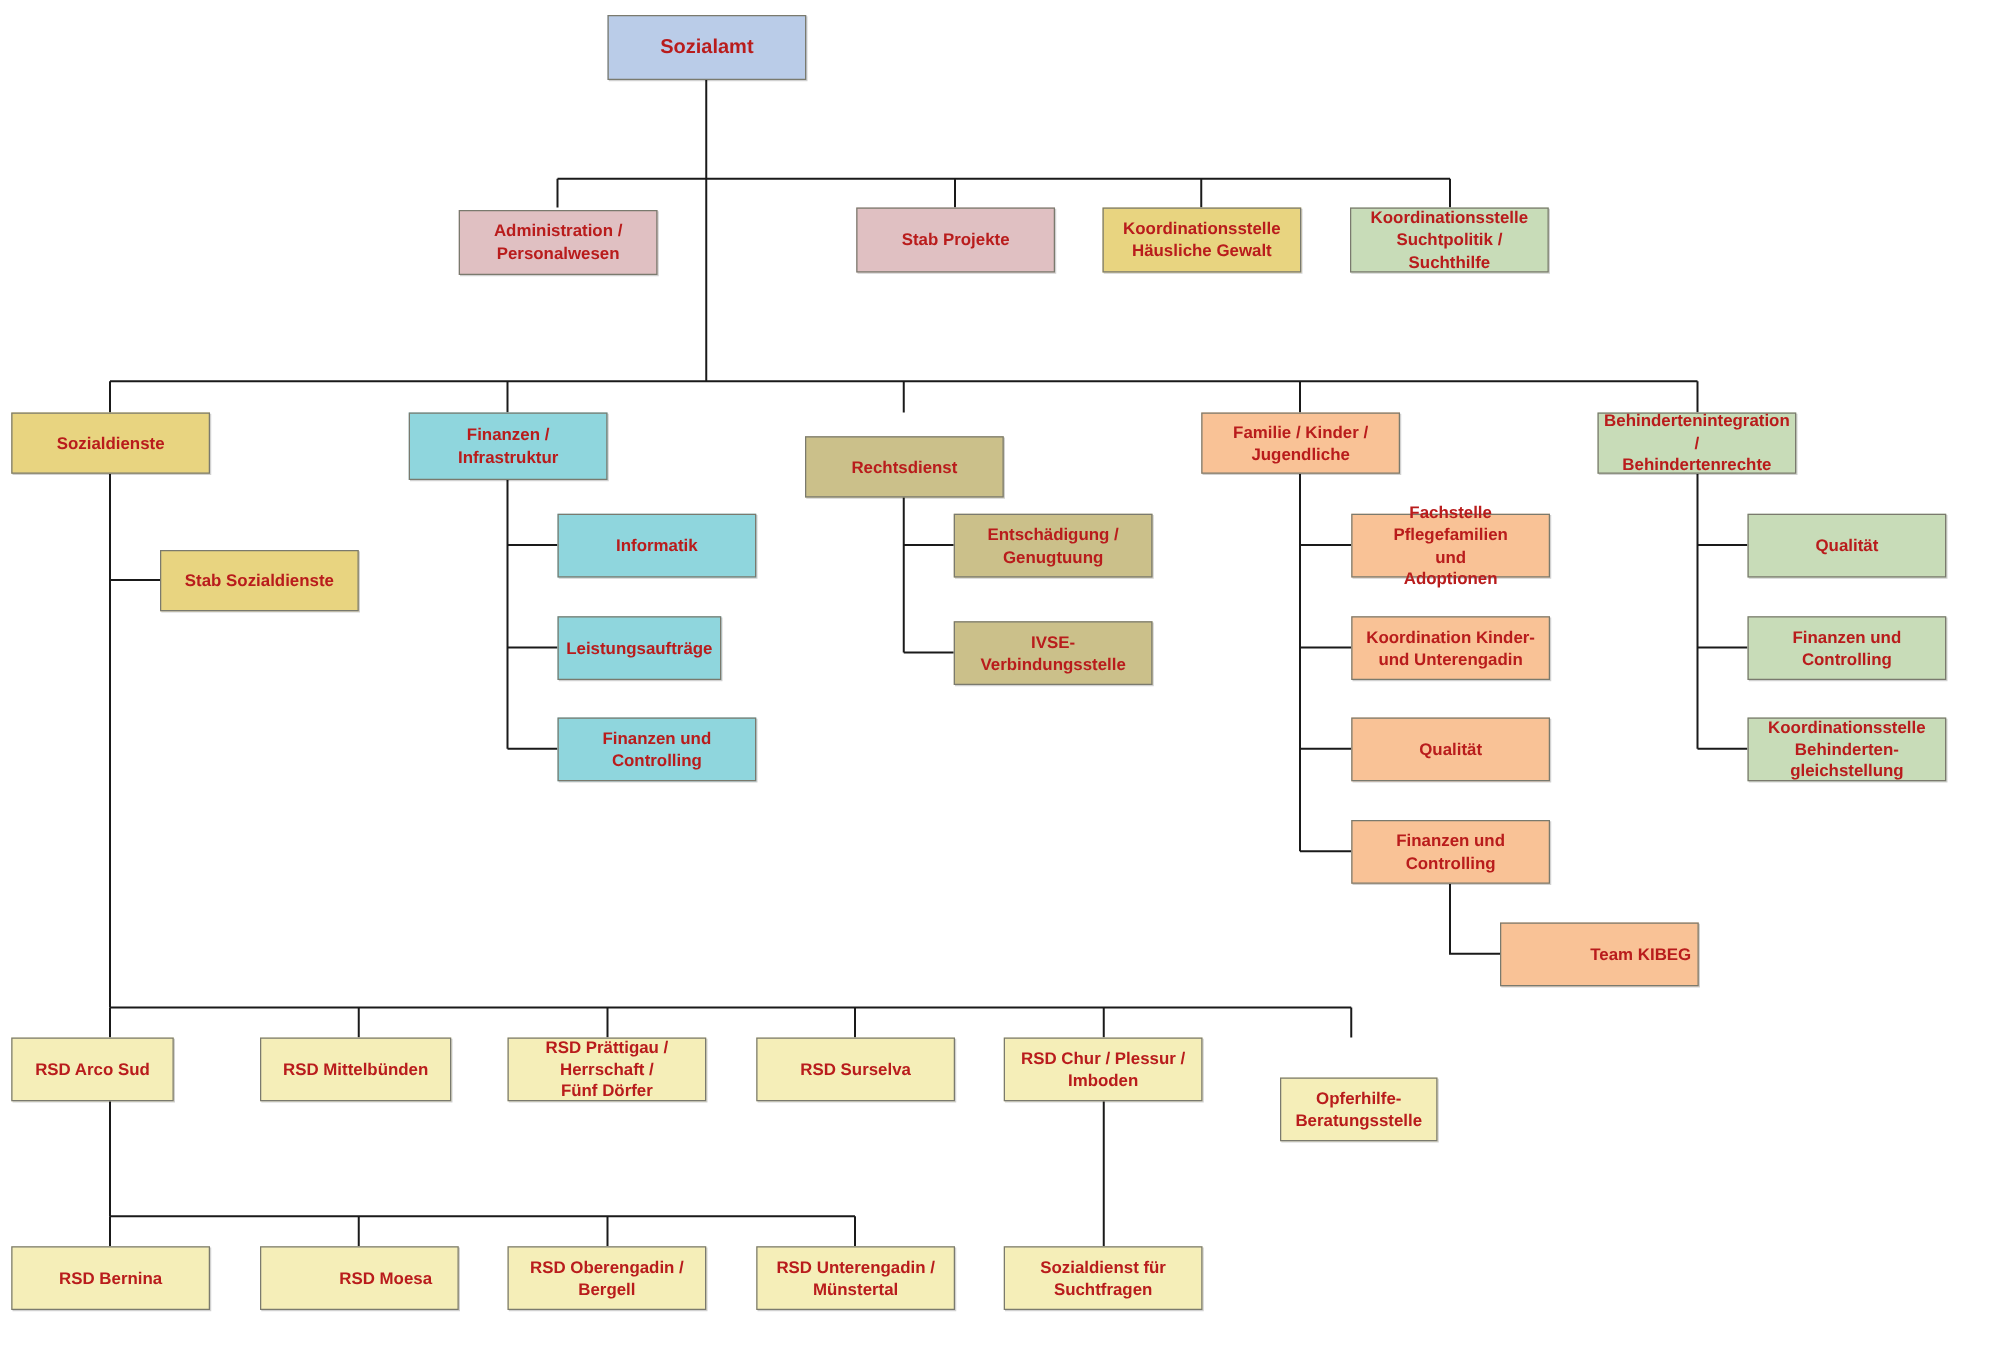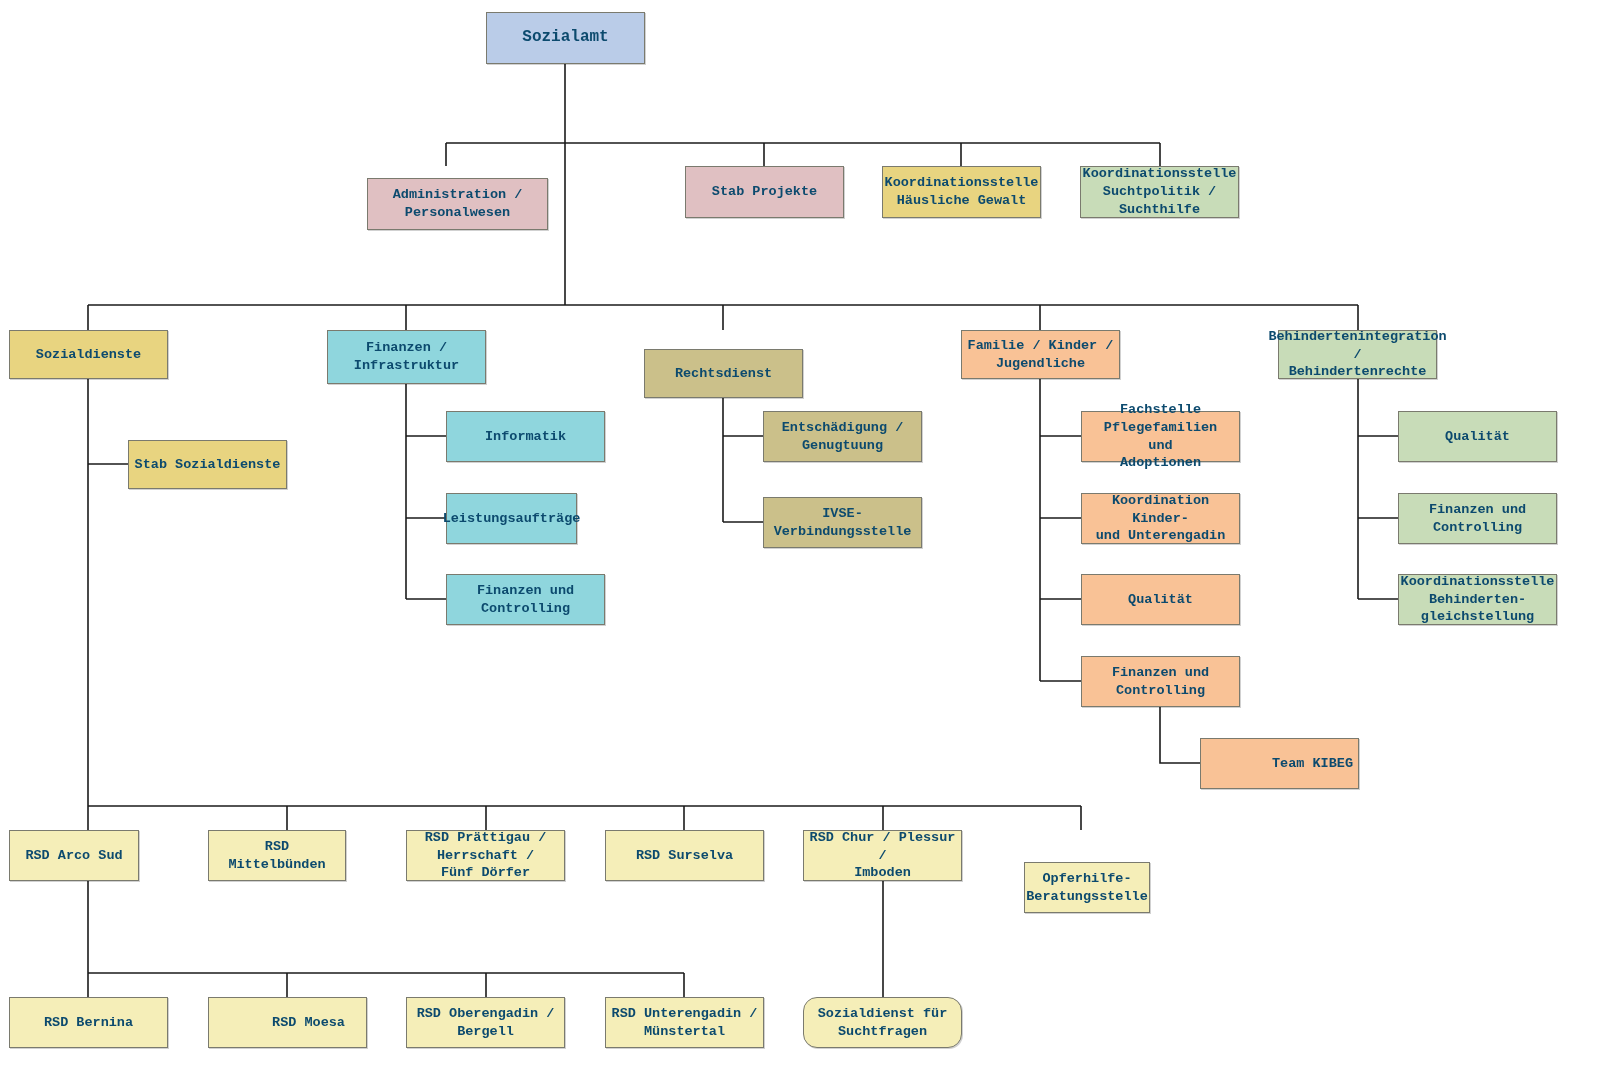--- a/index.html
+++ b/index.html
@@ -29,24 +29,23 @@
     position: absolute;
     box-sizing: border-box;
     border: 1px solid #7a7a6e;
     display: flex;
     align-items: center;
     justify-content: center;
     text-align: center;
     font-weight: bold;
     font-size: 13.5px;
     line-height: 1.32;
-    color: #0c4a6e;
+    color: #b91c1c;
     padding: 2px 5px;
     box-shadow: 1px 1px 0 rgba(0,0,0,0.18);
-    font-family: Liberation Mono, monospace;
   }
   .node.root {
     font-size: 16px;
   }
   .node .label {
     white-space: pre-line;
     display: block;
   }
 </style>
 </head>
@@ -97,21 +96,21 @@
       <polyline points="88,973 88,997" fill="none" stroke="#1a1a1a" stroke-width="1.6"></polyline>
       <polyline points="287,973 287,997" fill="none" stroke="#1a1a1a" stroke-width="1.6"></polyline>
       <polyline points="486,973 486,997" fill="none" stroke="#1a1a1a" stroke-width="1.6"></polyline>
       <polyline points="684,973 684,997" fill="none" stroke="#1a1a1a" stroke-width="1.6"></polyline>
       <polyline points="883,881 883,997" fill="none" stroke="#1a1a1a" stroke-width="1.6"></polyline>
     </svg>
   <div id="node-layer">
       <div class="node root" style="left: 486px; top: 12px; width: 159px; height: 52px; background: rgb(186, 204, 232); border-color: rgb(122, 122, 110);">
         <span class="label">Sozialamt</span>
       </div>
-      <div class="node" style="left: 367px; top: 178px; width: 181px; height: 52px; background: rgb(224, 192, 194); border-color: rgb(122, 122, 110);">
+      <div class="node" style="left: 367px; top: 168px; width: 159px; height: 52px; background: rgb(224, 192, 194); border-color: rgb(122, 122, 110);">
         <span class="label">Administration /
 Personalwesen</span>
       </div>
       <div class="node" style="left: 685px; top: 166px; width: 159px; height: 52px; background: rgb(224, 192, 194); border-color: rgb(122, 122, 110);">
         <span class="label">Stab Projekte</span>
       </div>
       <div class="node" style="left: 882px; top: 166px; width: 159px; height: 52px; background: rgb(232, 212, 128); border-color: rgb(122, 122, 110);">
         <span class="label">Koordinationsstelle
 Häusliche Gewalt</span>
       </div>
@@ -183,21 +182,21 @@
 Controlling</span>
       </div>
       <div class="node" style="left: 1398px; top: 574px; width: 159px; height: 51px; background: rgb(200, 220, 184); border-color: rgb(122, 122, 110);">
         <span class="label">Koordinationsstelle
 Behinderten-
 gleichstellung</span>
       </div>
       <div class="node" style="left: 9px; top: 830px; width: 130px; height: 51px; background: rgb(245, 238, 184); border-color: rgb(122, 122, 110);">
         <span class="label">RSD Arco Sud</span>
       </div>
-      <div class="node" style="left: 208px; top: 830px; width: 138px; height: 51px; background: rgb(245, 238, 184); border-color: rgb(122, 122, 110);">
+      <div class="node" style="left: 208px; top: 830px; width: 153px; height: 51px; background: rgb(245, 238, 184); border-color: rgb(122, 122, 110);">
         <span class="label">RSD Mittelbünden</span>
       </div>
       <div class="node" style="left: 406px; top: 830px; width: 159px; height: 51px; background: rgb(245, 238, 184); border-color: rgb(122, 122, 110);">
         <span class="label">RSD Prättigau /
 Herrschaft /
 Fünf Dörfer</span>
       </div>
       <div class="node" style="left: 605px; top: 830px; width: 159px; height: 51px; background: rgb(245, 238, 184); border-color: rgb(122, 122, 110);">
         <span class="label">RSD Surselva</span>
       </div>
@@ -216,18 +215,18 @@
         <span class="label">RSD Moesa</span>
       </div>
       <div class="node" style="left: 406px; top: 997px; width: 159px; height: 51px; background: rgb(245, 238, 184); border-color: rgb(122, 122, 110);">
         <span class="label">RSD Oberengadin /
 Bergell</span>
       </div>
       <div class="node" style="left: 605px; top: 997px; width: 159px; height: 51px; background: rgb(245, 238, 184); border-color: rgb(122, 122, 110);">
         <span class="label">RSD Unterengadin /
 Münstertal</span>
       </div>
-      <div class="node" style="left: 803px; top: 997px; width: 159px; height: 51px; background: rgb(245, 238, 184); border-color: rgb(122, 122, 110); border-radius: 14px;">
+      <div class="node" style="left: 803px; top: 997px; width: 159px; height: 51px; background: rgb(245, 238, 184); border-color: rgb(122, 122, 110);">
         <span class="label">Sozialdienst für
 Suchtfragen</span>
       </div>
     </div>
 </div>
 
 </body></html>

